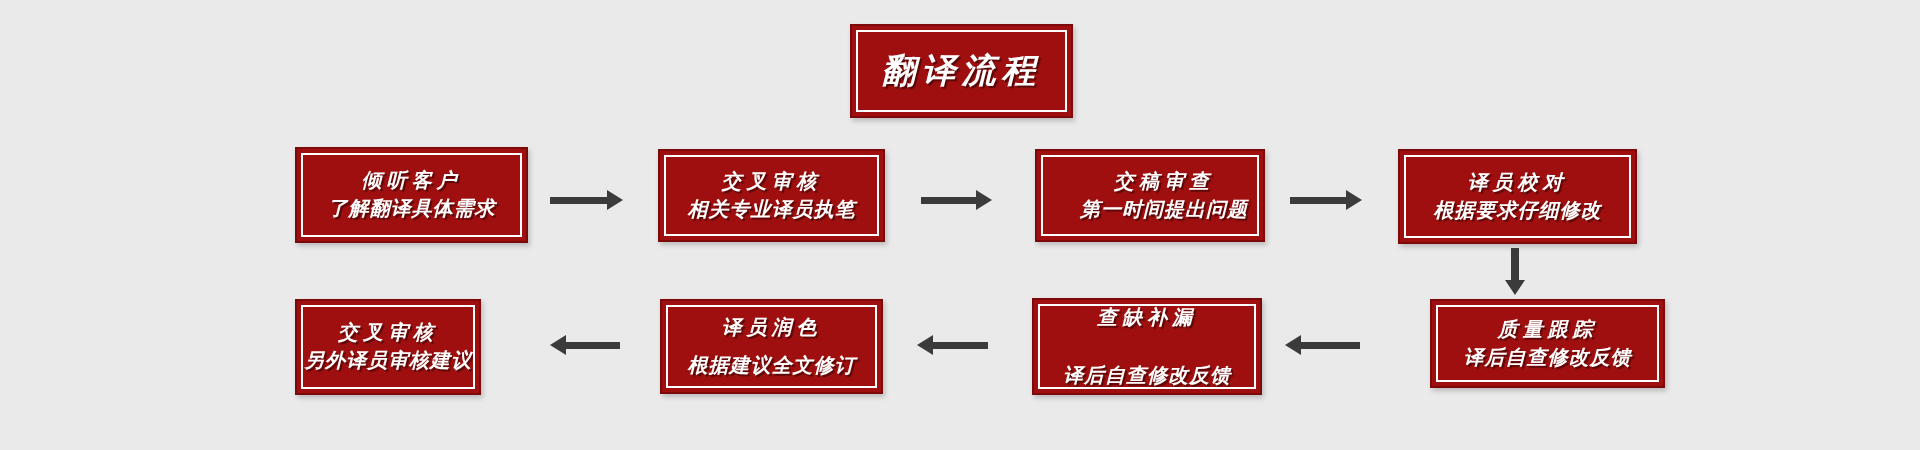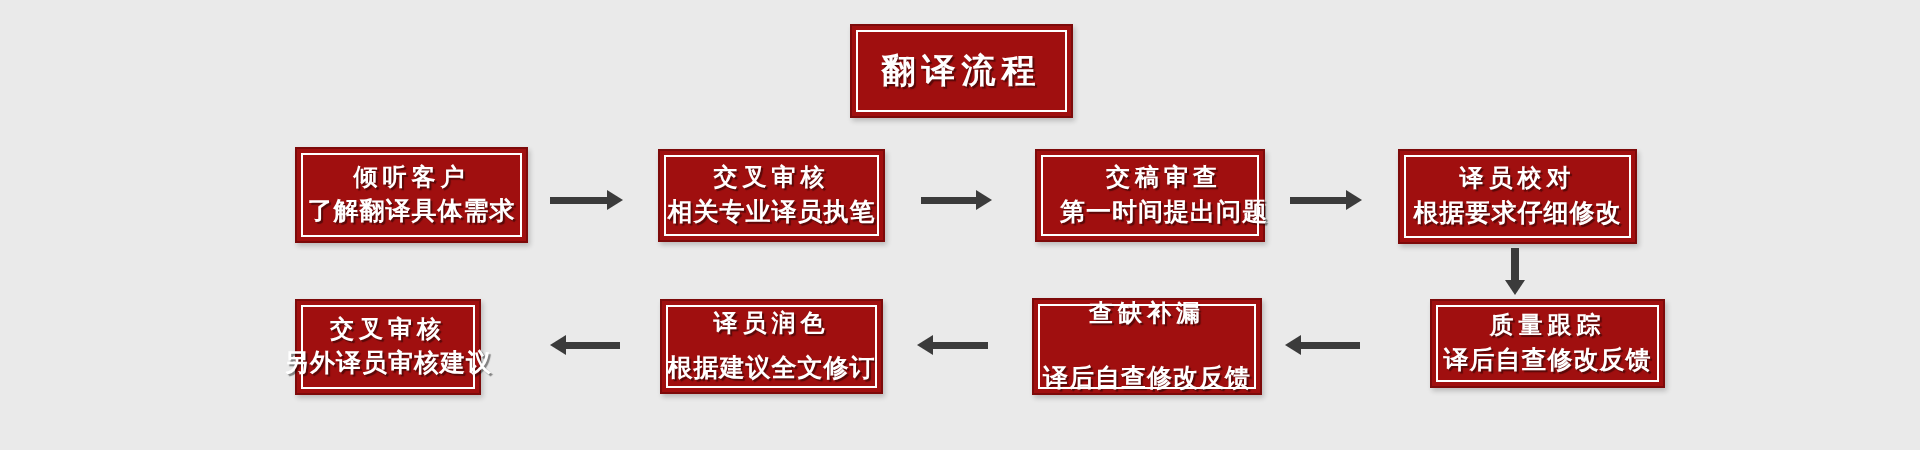--- a/index.html
+++ b/index.html
@@ -1,15 +1,15 @@
 <!DOCTYPE html>
 <html><head>
 <meta charset="utf-8">
 <style>
-  * { margin:0; padding:0; box-sizing:border-box; }
+  * { margin:0; padding:0; box-sizing:border-box;font-style:italic; }
   html,body { background:#eaeaea; }
   .canvas {
     position:relative;
     width:1920px; height:450px;
     background:#eaeaea;
     overflow:hidden;
     font-family:"DejaVu Sans", sans-serif;
   }
   .rbox {
     position:absolute;
@@ -27,26 +27,26 @@
     border:2px solid #ffffff;
     pointer-events:none;
   }
   .title-box { left:850px; top:24px; width:223px; height:94px; }
   .title-text {
     font-size:34px; font-weight:bold; letter-spacing:6px;
     text-shadow:2px 2px 1px rgba(0,0,0,0.45);
     white-space:nowrap;
   }
   .node-heading {
-    font-size:24px; font-weight:bold; letter-spacing:5px;
+    font-size:20px; font-weight:bold; letter-spacing:5px;
     line-height:1.2; white-space:nowrap;
     text-shadow:2px 2px 1px rgba(0,0,0,0.45);
   }
   .node-subtitle {
-    font-size:25px; font-weight:bold; letter-spacing:1px;
+    font-size:20px; font-weight:bold; letter-spacing:1px;
     margin-top:3px; white-space:nowrap;
     text-shadow:2px 2px 1px rgba(0,0,0,0.45);
     text-align:right;
   }
   
   .n1 { left:295px;  top:147px; width:233px; height:96px; }
   .n2 { left:658px;  top:149px; width:227px; height:93px; }
   .n3 { left:1035px; top:149px; width:230px; height:93px;padding-left:28px; }
   .n4 { left:1398px; top:149px; width:239px; height:95px; }
   

